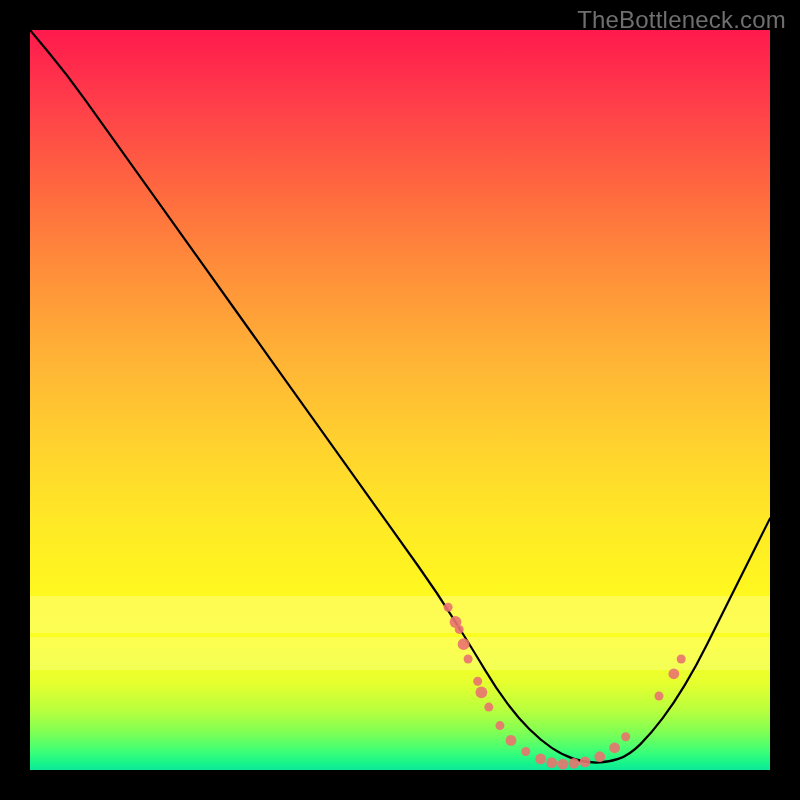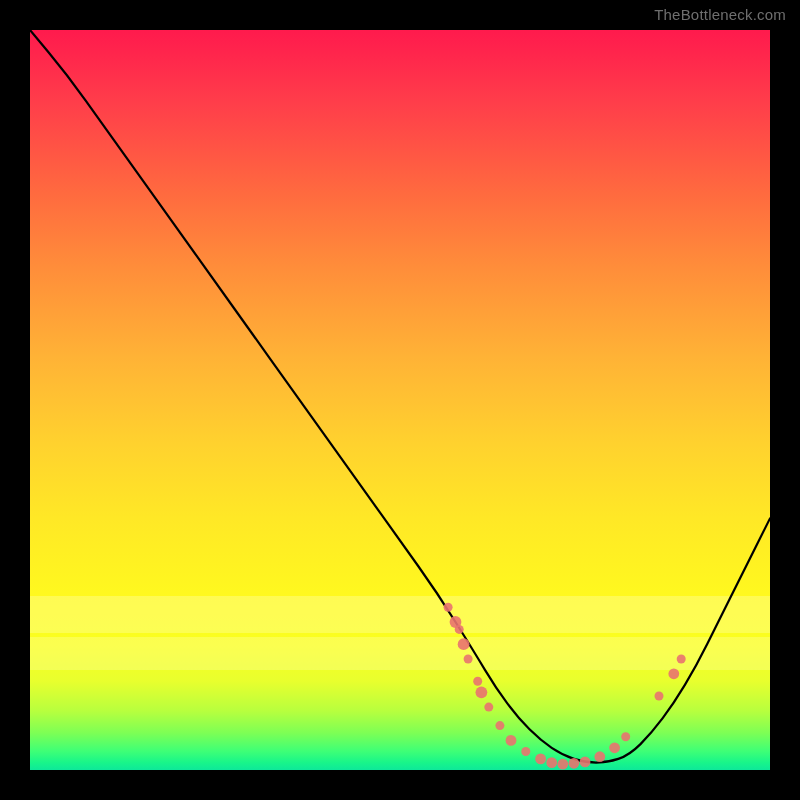--- a/index.html
+++ b/index.html
@@ -8,21 +8,21 @@
     height: 800px;
     background: #000;
     position: relative;
     font-family: Arial, sans-serif;
   }
   .attribution {
     position: absolute;
     top: 6px;
     right: 14px;
     color: #6f6f6f;
-    font-size: 15px;
+    font-size: 24px;
     font-weight: 500;
     letter-spacing: 0.2px;
   }
   .plot-area {
     position: absolute;
     left: 30px;
     top: 30px;
     width: 740px;
     height: 740px;
     overflow: hidden;

